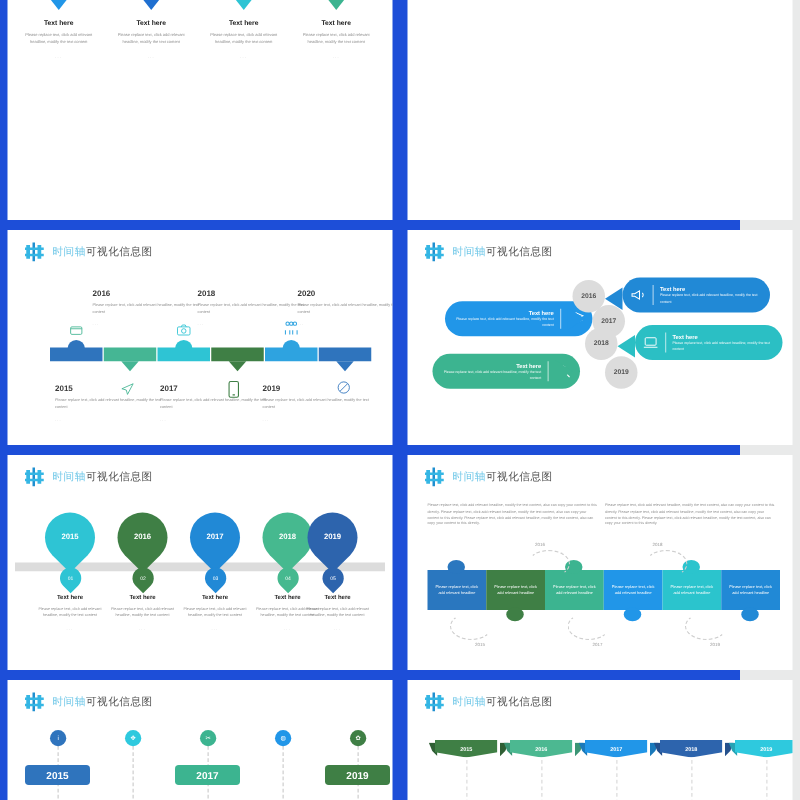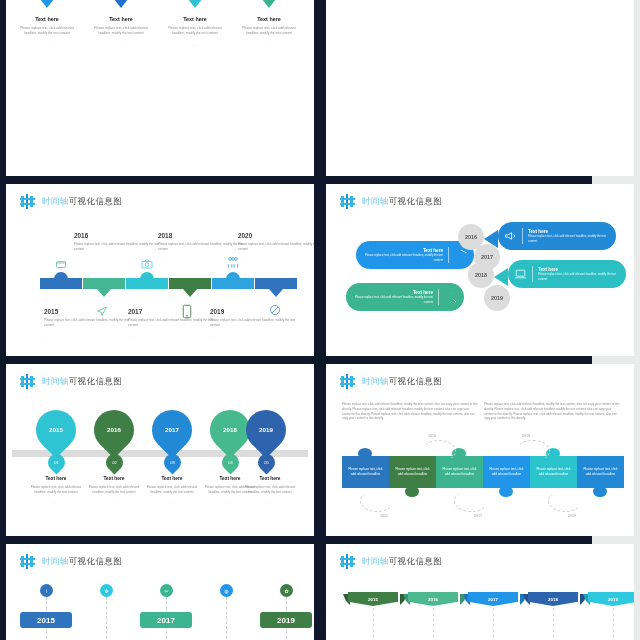--- a/index.html
+++ b/index.html
@@ -7,21 +7,21 @@
     width: 640px; height: 640px;
     background: #e9eaea;
     font-family: "Liberation Sans", sans-serif;
     overflow: hidden;
   }
   .grid {
     width: 592px; height: 640px;
     display: grid;
     grid-template-columns: 320px 320px;
     grid-auto-rows: 180px;
-    background: #0f172a;
+    background: #1d4ed8;
   }
   .cellwrap { position: relative; overflow: hidden; }
   .slide {
     position: absolute; left: 6px; right: 6px; top: 4px; bottom: 4px;
     background: #fff;
     overflow: hidden;
   }
   
   .row-partial .slide { top: -110px; bottom: 4px; }
 

